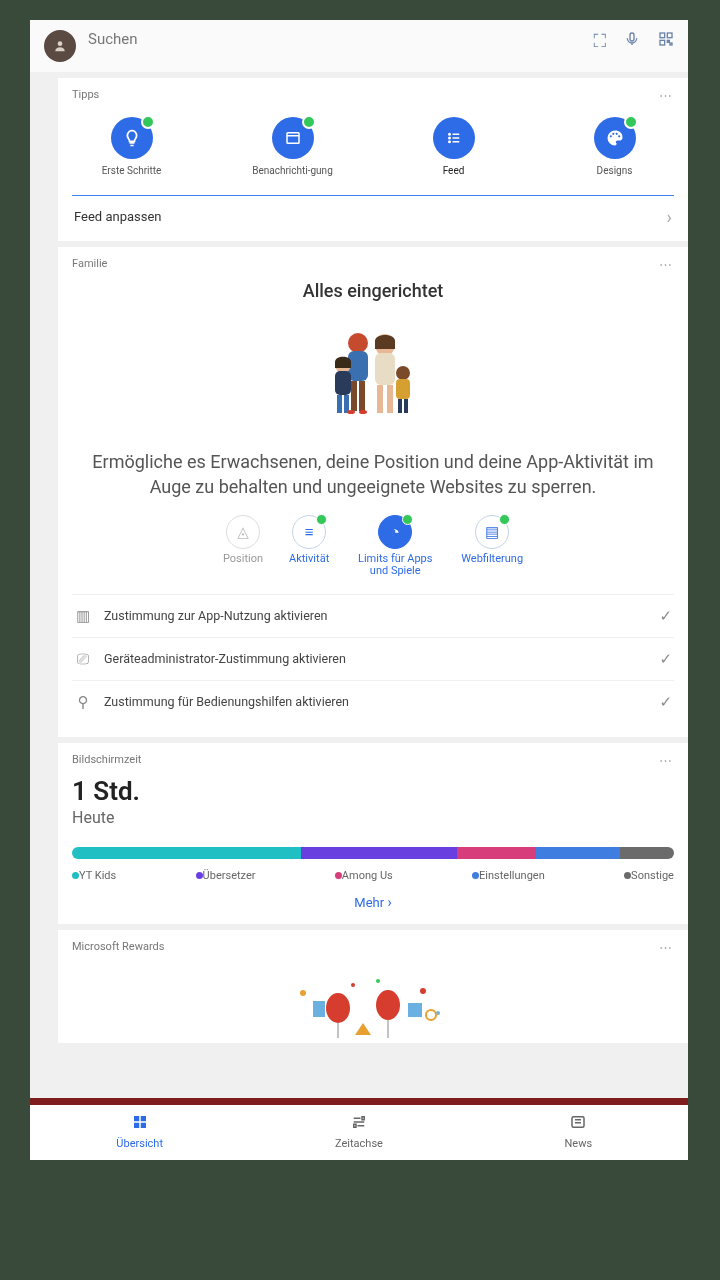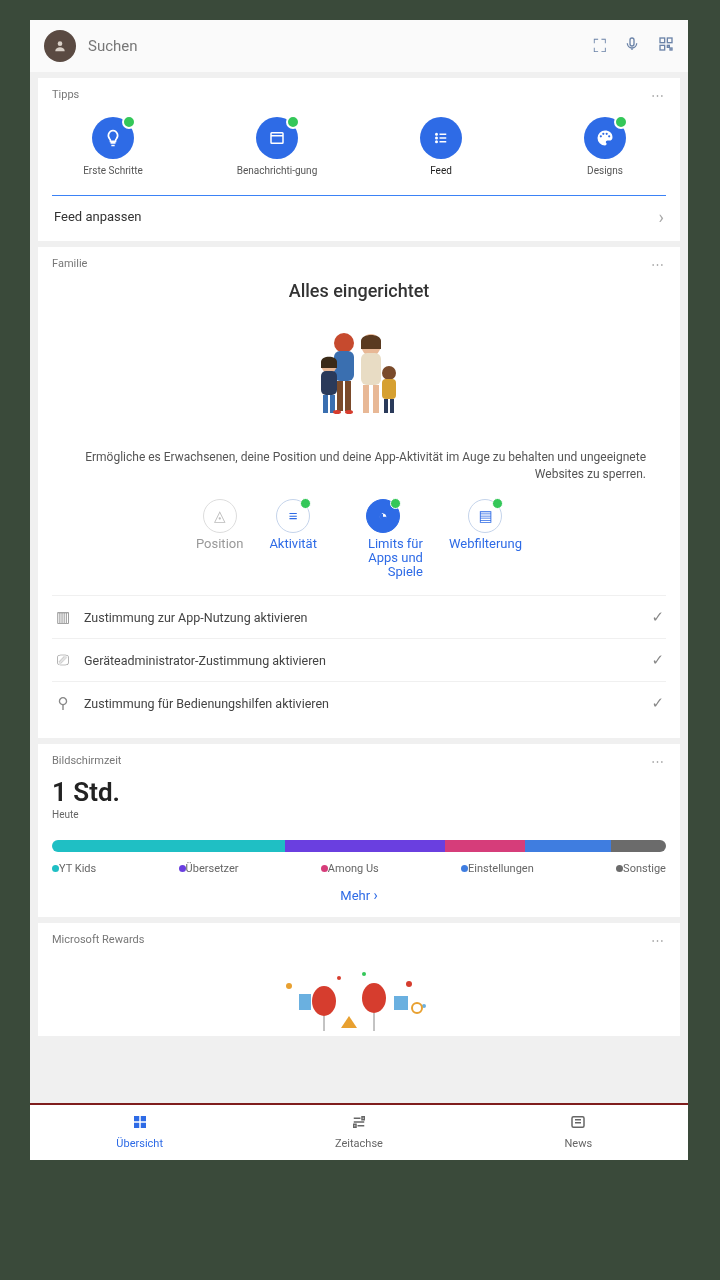--- a/index.html
+++ b/index.html
@@ -20,40 +20,40 @@
     overflow-y: auto;
     overflow-x: hidden;
     position: relative;
     display: flex;
     flex-direction: column;
   }
   
   .header {
     background: #fafafa;
     display: flex;
-    align-items: center;
+    align-items: flex-start;
     padding: 10px 14px;
     gap: 12px;
   }
   .avatar {
     width: 32px; height: 32px;
     border-radius: 50%;
     background: #5a4a42;
     display: flex; align-items: center; justify-content: center;
     color: #d9d0c8;
   }
   .search-area {
     flex: 1;
     color: #777;
     font-size: 15px;
   }
   .header-icons { display: flex; gap: 18px; color: #6b83a8; }
   .header-icons span { font-size: 18px; }
 
-  .content { flex: 1; overflow-y: auto; padding: 0 8px; }
+  .content { flex: 1; overflow-y: auto; padding: 0 0; margin-left: 28px; }
 
   
   .card {
     background: #fff;
     margin: 6px 0;
     padding: 10px 14px 14px 14px;
     position: relative;
   }
   .card-title { font-size: 11px; color: #777; margin-bottom: 10px; }
   .card-menu { position: absolute; top: 10px; right: 14px; color: #999; letter-spacing: 2px; }
@@ -79,68 +79,68 @@
     display: flex; justify-content: space-between; align-items: center;
     padding: 10px 2px 0 2px; font-size: 13px; color: #333;
     border-top: 1px solid #3b82f6; margin-top: 8px;
   }
   .chev { color: #aaa; font-size: 18px; }
 
   
   .fam-heading { text-align: center; font-size: 18px; font-weight: 500; margin: 8px 0 14px 0; }
   .fam-illus { display: flex; justify-content: center; margin-bottom: 14px; }
   .fam-illus svg { width: 120px; height: 120px; }
-  .fam-desc { text-align: right; font-size: 12px; color: #555; padding: 0 20px; line-height: 1.4; }
+  .fam-desc { text-align: center; font-size: 18px; color: #555; padding: 0 20px; line-height: 1.4; }
   .fam-row { display: flex; justify-content: center; gap: 26px; margin: 16px 0; }
   .fam-item { display: flex; flex-direction: column; align-items: center; gap: 4px; }
   .fam-circle {
     width: 34px; height: 34px; border-radius: 50%;
     border: 1px solid #c5d4eb;
     display: flex; align-items: center; justify-content: center;
     color: #2e6be6; font-size: 15px;
     position: relative;
     background: #fff;
   }
   .fam-circle.active { background: #2e6be6; color: #fff; border-color: #2e6be6; }
-  .fam-label { font-size: 13px; color: #2e6be6; text-align: right; max-width: 80px; line-height: 1.1; }
+  .fam-label { font-size: 11px; color: #2e6be6; text-align: center; max-width: 80px; line-height: 1.1; }
   .fam-label.muted { color: #999; }
   .fam-circle.muted { color: #bbb; border-color: #ddd; }
   .green-check.sm { width: 11px; height: 11px; top: -2px; right: -2px; border-width: 1.5px; }
 
   .consent-row {
     display: flex; align-items: center; gap: 12px;
     padding: 12px 2px; font-size: 12.5px; color: #444;
     border-top: 1px solid #f0f0f0;
   }
   .consent-row:first-of-type { border-top: 1px solid #f0f0f0; }
   .consent-icon { width: 18px; color: #888; font-size: 15px; text-align: center; }
   .consent-check { margin-left: auto; color: #888; font-size: 15px; }
 
   
   .screentime-val { font-size: 26px; font-weight: 600; color: #222; }
-  .screentime-sub { font-size: 10px; color: #666; margin-top: 2px; }
+  .screentime-sub { font-size: 16px; color: #666; margin-top: 2px; }
   .stacked-bar {
     height: 12px; border-radius: 6px; overflow: hidden;
     display: flex; margin: 20px 0 10px 0;
   }
   .seg { height: 100%; }
   .legend-row { display: flex; justify-content: space-between; flex-wrap: wrap; gap: 6px; }
   .legend-item { display: flex; align-items: center; gap: 0; font-size: 11px; color: #666; }
   .dot { width: 7px; height: 7px; border-radius: 50%; }
   .more-link { text-align: center; color: #2e6be6; font-size: 13px; margin-top: 12px; }
   .more-link .chev { color: #2e6be6; font-size: 14px; }
 
   
   .rewards-illus { display: flex; justify-content: center; padding: 10px 0 0 0; }
 
   
   .bottom-nav {
     background: #fff;
     display: flex;
-    border-top: 2px solid #7f1d1d;
+    border-top: 7px solid #7f1d1d;
   }
   .nav-item {
     flex: 1; display: flex; flex-direction: column; align-items: center;
     gap: 2px; padding: 8px 0 10px 0;
     font-size: 11px; color: #666;
   }
   .nav-item.active { color: #2e6be6; }
   .nav-icon { font-size: 17px; }
 </style>
 </head>

